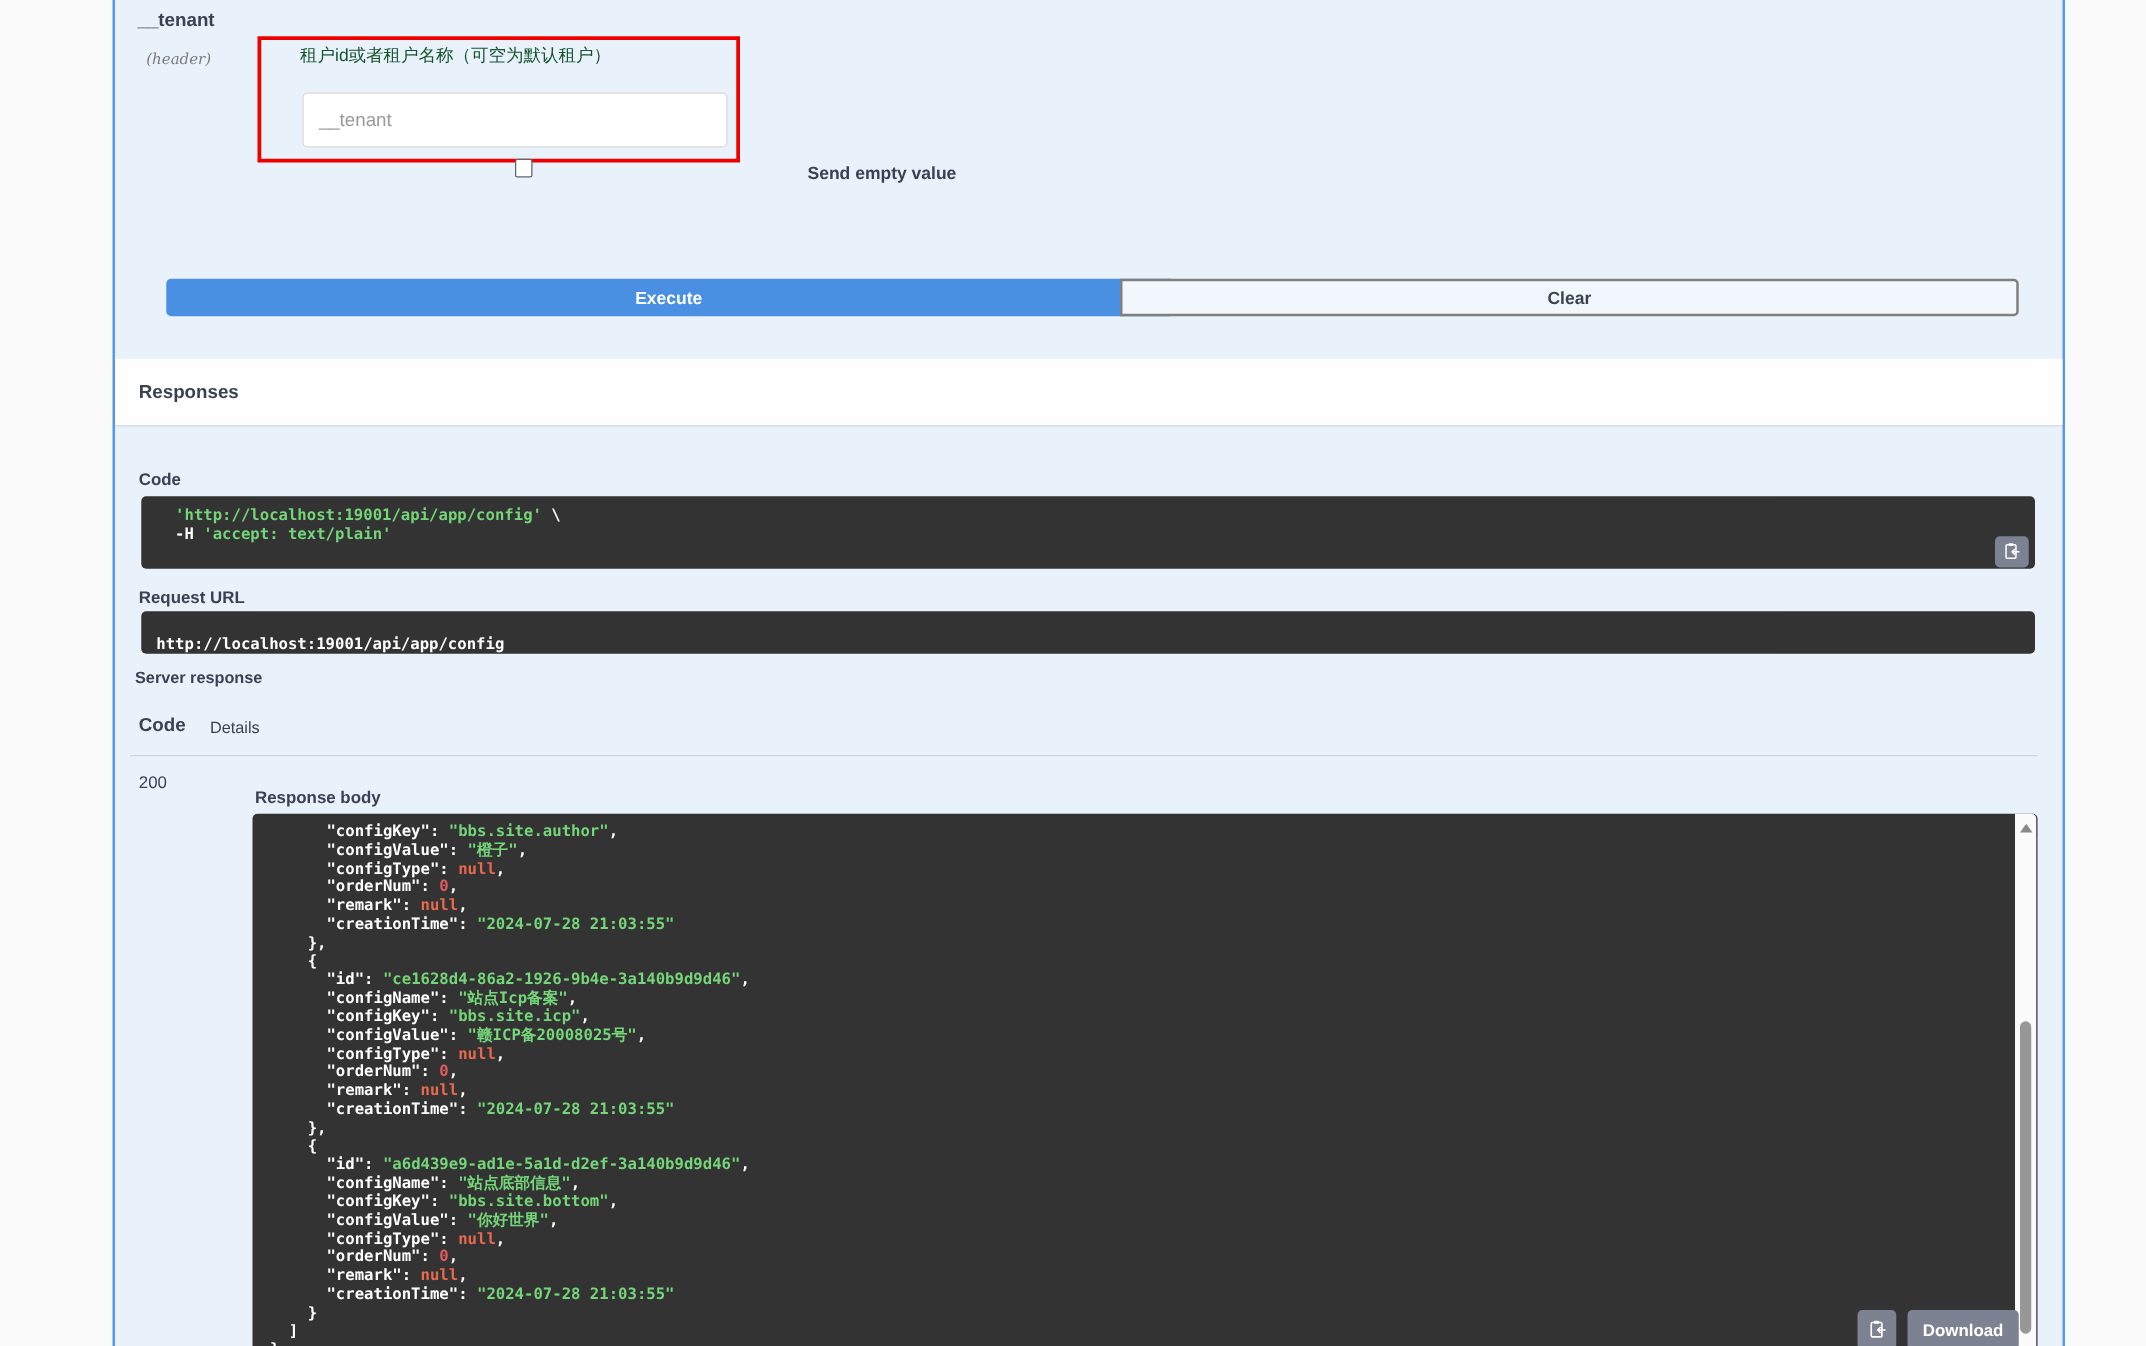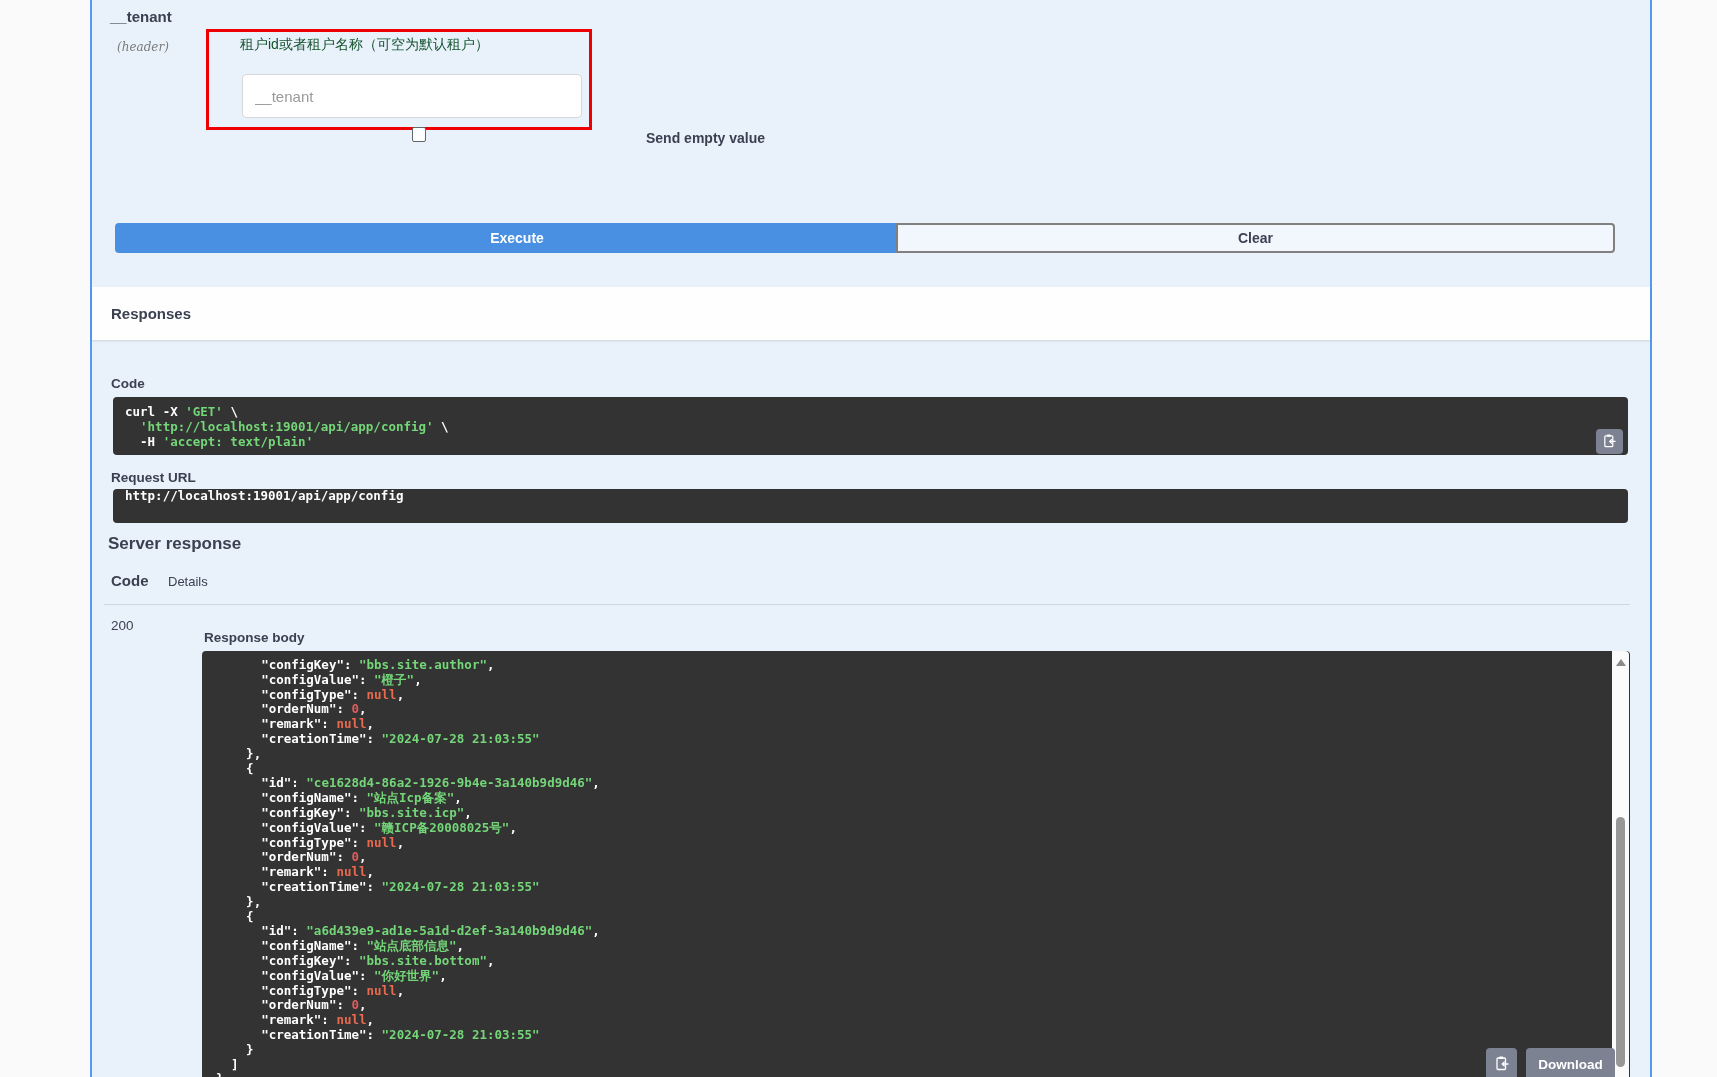--- a/index.html
+++ b/index.html
@@ -31,21 +31,21 @@
     font-family:"Liberation Sans", sans-serif;
   }
   .param-input::placeholder { color:#9a9a9a; }
   .checkbox { left:412px; top:127px; width:14px; height:15px;
               background:#fff; border:1.5px solid #61676e; border-radius:2px; }
   .send-empty { left:646px; top:130px; font-size:14px; font-weight:700; color:#3b4151;text-align:center; }
 
   
   .btn { display:flex; align-items:center; justify-content:center;
          font-size:14px; font-weight:700; cursor:pointer; }
-  .btn-execute { left:115px; top:223px; width:804px; height:30px;
+  .btn-execute { left:133px; top:223px; width:804px; height:30px;
                  background:#4990e2; color:#fff; border:none; border-radius:4px 0 0 4px; }
   .btn-clear   { left:896px; top:223px; width:719px; height:30px;
                  background:#f1f7fd; color:#3b4151;
                  border:2px solid #808080; border-radius:0 4px 4px 0;text-align:right; }
 
   
   .responses-band { left:92px; top:287px; width:1558px; height:53px;
                     background:rgba(255,255,255,0.92);
                     box-shadow:0 1px 2px rgba(0,0,0,0.12); }
   .responses-title { left:111px; top:305px; font-size:15px; font-weight:700; color:#3b4151; }
@@ -55,21 +55,21 @@
   
   .codeblock { background:#333333; border-radius:4px; color:#fff; overflow:hidden; }
   pre.code {
     font-family:"DejaVu Sans Mono","Liberation Mono",monospace;
     font-size:12.5px; font-weight:600; line-height:14.8px; color:#fff;
     white-space:pre; margin:0;
   }
   .curl-block { left:113px; top:397px; width:1515px; height:58px; }
   .curl-block pre { padding:8px 12px; }
   .requrl-block { left:113px; top:489px; width:1515px; height:34px;
-                  display:flex; align-items:flex-start; }
+                  display:flex; align-items:flex-end; }
   .requrl-block pre { padding:0 12px; }
 
   .tok-p { color:#ffffff; }
   .tok-k { color:#ffffff; font-weight:700; }
   .tok-s { color:#74d678; }
   .tok-n { color:#e8694e; }
   .tok-d { color:#e05c5c; }
 
   
   .code-header    { left:111px; top:572px; font-size:15px; font-weight:700; }
@@ -119,38 +119,38 @@
   <div class="abs send-empty">Send empty value</div>
 
   <button class="abs btn btn-execute">Execute</button>
   <button class="abs btn btn-clear">Clear</button>
 
   <div class="abs responses-band"></div>
   <div class="abs responses-title">Responses</div>
 
   <div class="abs sec-label" style="left:111px; top:376px;">Code</div>
   <div class="abs codeblock curl-block">
-    <pre class="code"><div><span class="tok-p">curl -X </span><span class="tok-s">'GET'</span><span class="tok-p"> \</span></div><div><span class="tok-p">  </span><span class="tok-s">'http://localhost:19001/api/app/config'</span><span class="tok-p"> \</span></div><div><span class="tok-p">  -H </span><span class="tok-s">'accept: text/plain'</span></div></pre>
+    <pre class="code"><div><span class="tok-p">  </span><span class="tok-s">'http://localhost:19001/api/app/config'</span><span class="tok-p"> \</span></div><div><span class="tok-p">  -H </span><span class="tok-s">'accept: text/plain'</span></div></pre>
   </div>
   <button class="abs gray-btn curl-copy-btn">
     <span>
       <svg width="15" height="15" viewBox="0 0 16 16" fill="none">
         <rect x="3" y="3" width="8.5" height="11.5" rx="1" stroke="#ffffff" stroke-width="1.3"></rect>
         <rect x="5.2" y="1.6" width="4" height="2.4" rx="0.6" fill="#ffffff"></rect>
         <path d="M14.5 9 H8.7 M10.6 6.6 L8.2 9 L10.6 11.4" stroke="#ffffff" stroke-width="1.3" fill="none"></path>
       </svg>
     </span>
   </button>
 
   <div class="abs sec-label" style="left:111px; top:470px;">Request URL</div>
   <div class="abs codeblock requrl-block">
     <pre class="code">http://localhost:19001/api/app/config</pre>
   </div>
 
-  <div class="abs sec-label" style="left:108px; top:534px; font-size:17px;">Server response</div>
+  <div class="abs sec-label" style="left:108px; top:534px; font-size:13px;">Server response</div>
   <div class="abs code-header">Code</div>
   <div class="abs details-header">Details</div>
   <div class="abs table-divider"></div>
 
   <div class="abs status-code">200</div>
   <div class="abs respbody-label">Response body</div>
 
   <div class="abs codeblock respbody-block">
     <pre class="code"><div><span class="tok-k">      "configKey"</span><span class="tok-p">: </span><span class="tok-s">"bbs.site.author"</span><span class="tok-p">,</span></div><div><span class="tok-k">      "configValue"</span><span class="tok-p">: </span><span class="tok-s">"橙子"</span><span class="tok-p">,</span></div><div><span class="tok-k">      "configType"</span><span class="tok-p">: </span><span class="tok-n">null</span><span class="tok-p">,</span></div><div><span class="tok-k">      "orderNum"</span><span class="tok-p">: </span><span class="tok-d">0</span><span class="tok-p">,</span></div><div><span class="tok-k">      "remark"</span><span class="tok-p">: </span><span class="tok-n">null</span><span class="tok-p">,</span></div><div><span class="tok-k">      "creationTime"</span><span class="tok-p">: </span><span class="tok-s">"2024-07-28 21:03:55"</span></div><div><span class="tok-p">    },</span></div><div><span class="tok-p">    {</span></div><div><span class="tok-k">      "id"</span><span class="tok-p">: </span><span class="tok-s">"ce1628d4-86a2-1926-9b4e-3a140b9d9d46"</span><span class="tok-p">,</span></div><div><span class="tok-k">      "configName"</span><span class="tok-p">: </span><span class="tok-s">"站点Icp备案"</span><span class="tok-p">,</span></div><div><span class="tok-k">      "configKey"</span><span class="tok-p">: </span><span class="tok-s">"bbs.site.icp"</span><span class="tok-p">,</span></div><div><span class="tok-k">      "configValue"</span><span class="tok-p">: </span><span class="tok-s">"赣ICP备20008025号"</span><span class="tok-p">,</span></div><div><span class="tok-k">      "configType"</span><span class="tok-p">: </span><span class="tok-n">null</span><span class="tok-p">,</span></div><div><span class="tok-k">      "orderNum"</span><span class="tok-p">: </span><span class="tok-d">0</span><span class="tok-p">,</span></div><div><span class="tok-k">      "remark"</span><span class="tok-p">: </span><span class="tok-n">null</span><span class="tok-p">,</span></div><div><span class="tok-k">      "creationTime"</span><span class="tok-p">: </span><span class="tok-s">"2024-07-28 21:03:55"</span></div><div><span class="tok-p">    },</span></div><div><span class="tok-p">    {</span></div><div><span class="tok-k">      "id"</span><span class="tok-p">: </span><span class="tok-s">"a6d439e9-ad1e-5a1d-d2ef-3a140b9d9d46"</span><span class="tok-p">,</span></div><div><span class="tok-k">      "configName"</span><span class="tok-p">: </span><span class="tok-s">"站点底部信息"</span><span class="tok-p">,</span></div><div><span class="tok-k">      "configKey"</span><span class="tok-p">: </span><span class="tok-s">"bbs.site.bottom"</span><span class="tok-p">,</span></div><div><span class="tok-k">      "configValue"</span><span class="tok-p">: </span><span class="tok-s">"你好世界"</span><span class="tok-p">,</span></div><div><span class="tok-k">      "configType"</span><span class="tok-p">: </span><span class="tok-n">null</span><span class="tok-p">,</span></div><div><span class="tok-k">      "orderNum"</span><span class="tok-p">: </span><span class="tok-d">0</span><span class="tok-p">,</span></div><div><span class="tok-k">      "remark"</span><span class="tok-p">: </span><span class="tok-n">null</span><span class="tok-p">,</span></div><div><span class="tok-k">      "creationTime"</span><span class="tok-p">: </span><span class="tok-s">"2024-07-28 21:03:55"</span></div><div><span class="tok-p">    }</span></div><div><span class="tok-p">  ]</span></div><div><span class="tok-p">}</span></div></pre>
   </div>

